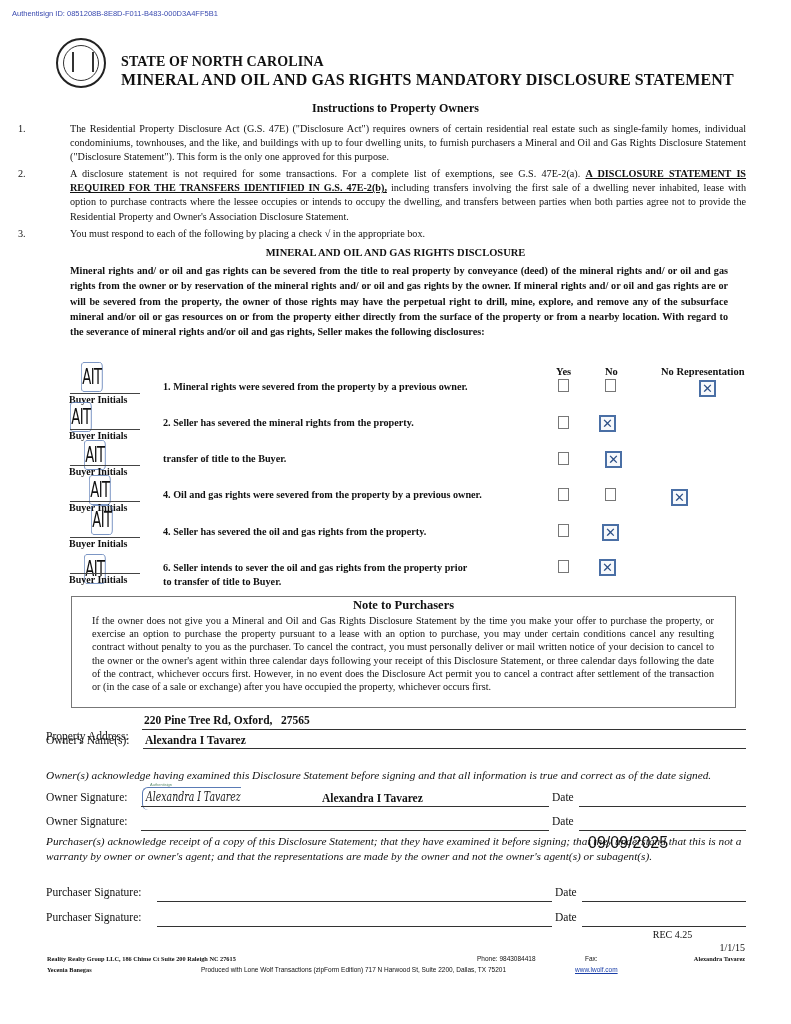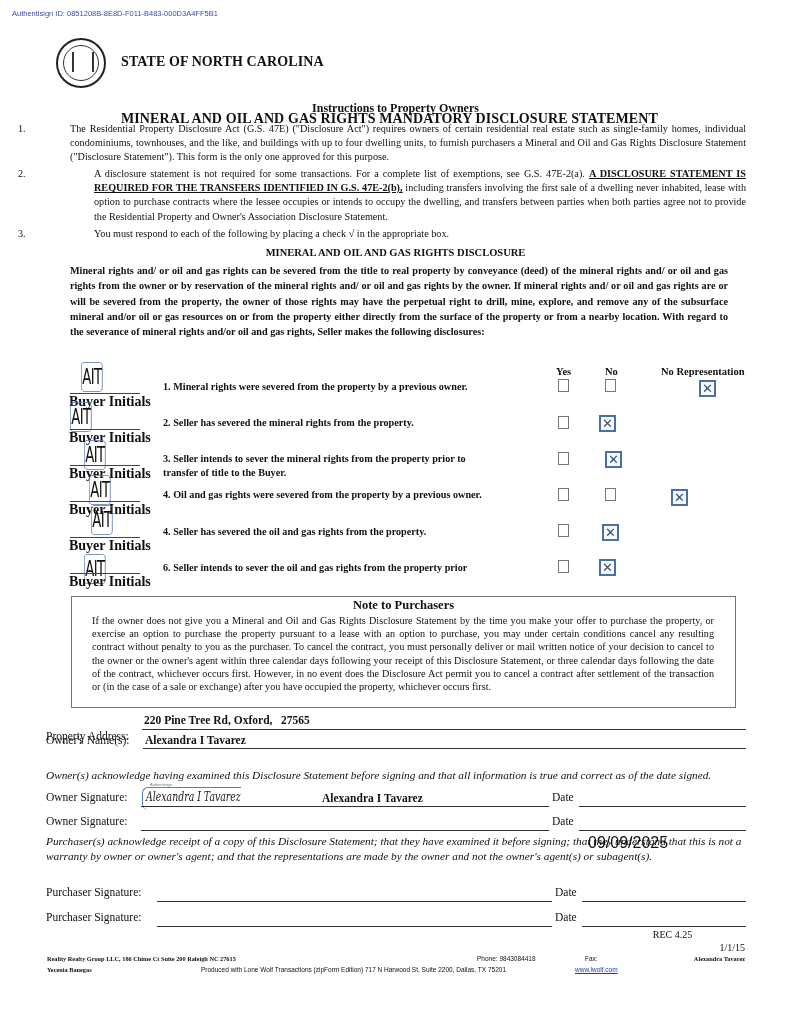--- a/index.html
+++ b/index.html
@@ -4,35 +4,35 @@
 <style>
   html, body { margin: 0; padding: 0; background: #ffffff; }
   body { width: 791px; height: 1024px; position: relative; overflow: hidden;
          font-family: "Liberation Serif", serif; color: #111; }
   .abs { position: absolute; }
   .authid { left: 12px; top: 9px; font-family: "Liberation Sans", sans-serif; font-size: 7.5px; color: #3b4bb0; }
   .seal { left: 56px; top: 38px; width: 50px; height: 50px; border-radius: 50%; border: 2px solid #222; box-sizing: border-box; }
   .seal::before { content: ""; position: absolute; left: 5px; top: 5px; right: 5px; bottom: 5px; border-radius: 50%; border: 1px solid #333; }
   .seal::after { content: ""; position: absolute; left: 14px; top: 12px; width: 18px; height: 20px; border-left: 2px solid #333; border-right: 2px solid #333; }
   .title1 { left: 121px; top: 54px; font-weight: bold; font-size: 14px; letter-spacing: 0.1px; }
-  .title2 { left: 121px; top: 71px; font-weight: bold; font-size: 14px; letter-spacing: 0.1px; margin-top: 40px; }
+  .title2 { left: 121px; top: 71px; font-weight: bold; font-size: 16px; letter-spacing: 0.1px; }
   .instr-head { left: 0; width: 791px; top: 101px; text-align: center; font-weight: bold; font-size: 12px; }
   .ol { left: 18px; width: 728px; font-size: 10.2px; line-height: 14.2px; }
   .ol .num { position: absolute; left: 0; }
-  .ol .txt { margin-left: 76px; text-align: justify; }
+  .ol .txt { margin-left: 52px; text-align: justify; }
   .u { font-weight: bold; text-decoration: underline; }
   .sec-head { left: 0; width: 791px; top: 247px; text-align: center; font-size: 10.5px; font-weight: bold; }
   .sec-body { left: 70px; width: 658px; top: 263px; font-size: 10.2px; line-height: 15.3px; font-weight: bold; text-align: justify; }
   .col-h { top: 366px; font-weight: bold; font-size: 10.5px; }
   .q { left: 163px; font-weight: bold; font-size: 10.2px; line-height: 14px; }
   .cb { width: 11px; height: 13px; border: 1px solid #777; box-sizing: border-box; background: #fff; }
   .cbx { width: 17px; height: 17px; border: 2px solid #4a6fa5; box-sizing: border-box; background: #f7f9fc;
          color: #2c4f86; font-family: "Liberation Sans", sans-serif; font-size: 13px; line-height: 13px; text-align: center; }
   .init-line { left: 70px; width: 70px; height: 0; border-top: 1px solid #444; }
-  .init-label { left: 69px; font-weight: bold; font-size: 14px; }
+  .init-label { left: 69px; font-weight: bold; font-size: 10px; }
   .init-box { width: 36px; height: 30px; border: 1px solid #5a7bb5; border-radius: 5px; box-sizing: border-box;
               font-family: "DejaVu Sans", sans-serif; font-size: 22px; line-height: 28px; text-align: center; color: #111;
               transform: scaleX(0.6); transform-origin: left center; letter-spacing: -1px; }
   .note-box { left: 71px; top: 596px; width: 665px; height: 112px; border: 1.5px solid #777; box-sizing: border-box; }
   .note-title { left: 0; width: 100%; top: 1px; text-align: center; font-weight: bold; font-size: 12.5px; }
   .note-body { left: 20px; width: 622px; top: 17px; font-size: 10.2px; line-height: 13.2px; text-align: justify; }
   .field-label { font-size: 11.5px; }
   .field-val { font-weight: bold; font-size: 11.5px; }
   .line { height: 0; border-top: 1px solid #333; }
   .italic { font-style: italic; font-size: 11.3px; line-height: 15px; }
@@ -85,21 +85,20 @@
 <div class="abs init-line" style="top:429px;"></div>
 <div class="abs init-label" style="top:430px;">Buyer Initials</div>
 <div class="abs q" style="top:416px;">2. Seller has severed the mineral rights from the property.</div>
 <div class="abs cb" style="left:558px;top:416px;"></div>
 <div class="abs cbx" style="left:599px;top:415px;">✕</div>
 
 <div class="abs init-box" style="left:84px;top:440px;">AIT</div>
 <div class="abs init-line" style="top:465px;"></div>
 <div class="abs init-label" style="top:466px;">Buyer Initials</div>
 <div class="abs q" style="top:452px;">
-  <div>3. Seller intends to sever the mineral rights from the property prior to</div>
   <div>transfer of title to the Buyer.</div>
 </div>
 <div class="abs cb" style="left:558px;top:452px;"></div>
 <div class="abs cbx" style="left:605px;top:451px;">✕</div>
 
 <div class="abs init-box" style="left:89px;top:475px;">AIT</div>
 <div class="abs init-line" style="top:501px;"></div>
 <div class="abs init-label" style="top:502px;">Buyer Initials</div>
 <div class="abs q" style="top:488px;">4. Oil and gas rights were severed from the property by a previous owner.</div>
 <div class="abs cb" style="left:558px;top:488px;"></div>
@@ -111,20 +110,21 @@
 <div class="abs init-label" style="top:538px;">Buyer Initials</div>
 <div class="abs q" style="top:525px;">4. Seller has severed the oil and gas rights from the property.</div>
 <div class="abs cb" style="left:558px;top:524px;"></div>
 <div class="abs cbx" style="left:602px;top:524px;">✕</div>
 
 <div class="abs init-box" style="left:84px;top:554px;">AIT</div>
 <div class="abs init-line" style="top:573px;"></div>
 <div class="abs init-label" style="top:574px;">Buyer Initials</div>
 <div class="abs q" style="top:561px;">
   <div>6. Seller intends to sever the oil and gas rights from the property prior</div>
+  <div>to transfer of title to Buyer.</div>
 </div>
 <div class="abs cb" style="left:558px;top:560px;"></div>
 <div class="abs cbx" style="left:599px;top:559px;">✕</div>
 
 <div class="abs note-box">
   <div class="abs note-title">Note to Purchasers</div>
   <div class="abs note-body">If the owner does not give you a Mineral and Oil and Gas Rights Disclosure Statement by the time you make your offer to purchase the property, or exercise an option to purchase the property pursuant to a lease with an option to purchase, you may under certain conditions cancel any resulting contract without penalty to you as the purchaser. To cancel the contract, you must personally deliver or mail written notice of your decision to cancel to the owner or the owner's agent within three calendar days following your receipt of this Disclosure Statement, or three calendar days following the date of the contract, whichever occurs first. However, in no event does the Disclosure Act permit you to cancel a contract after settlement of the transaction or (in the case of a sale or exchange) after you have occupied the property, whichever occurs first.</div>
 </div>
 
 <div class="abs field-label" style="left:46px;top:714px;margin-top:16px;">Property Address:</div>

